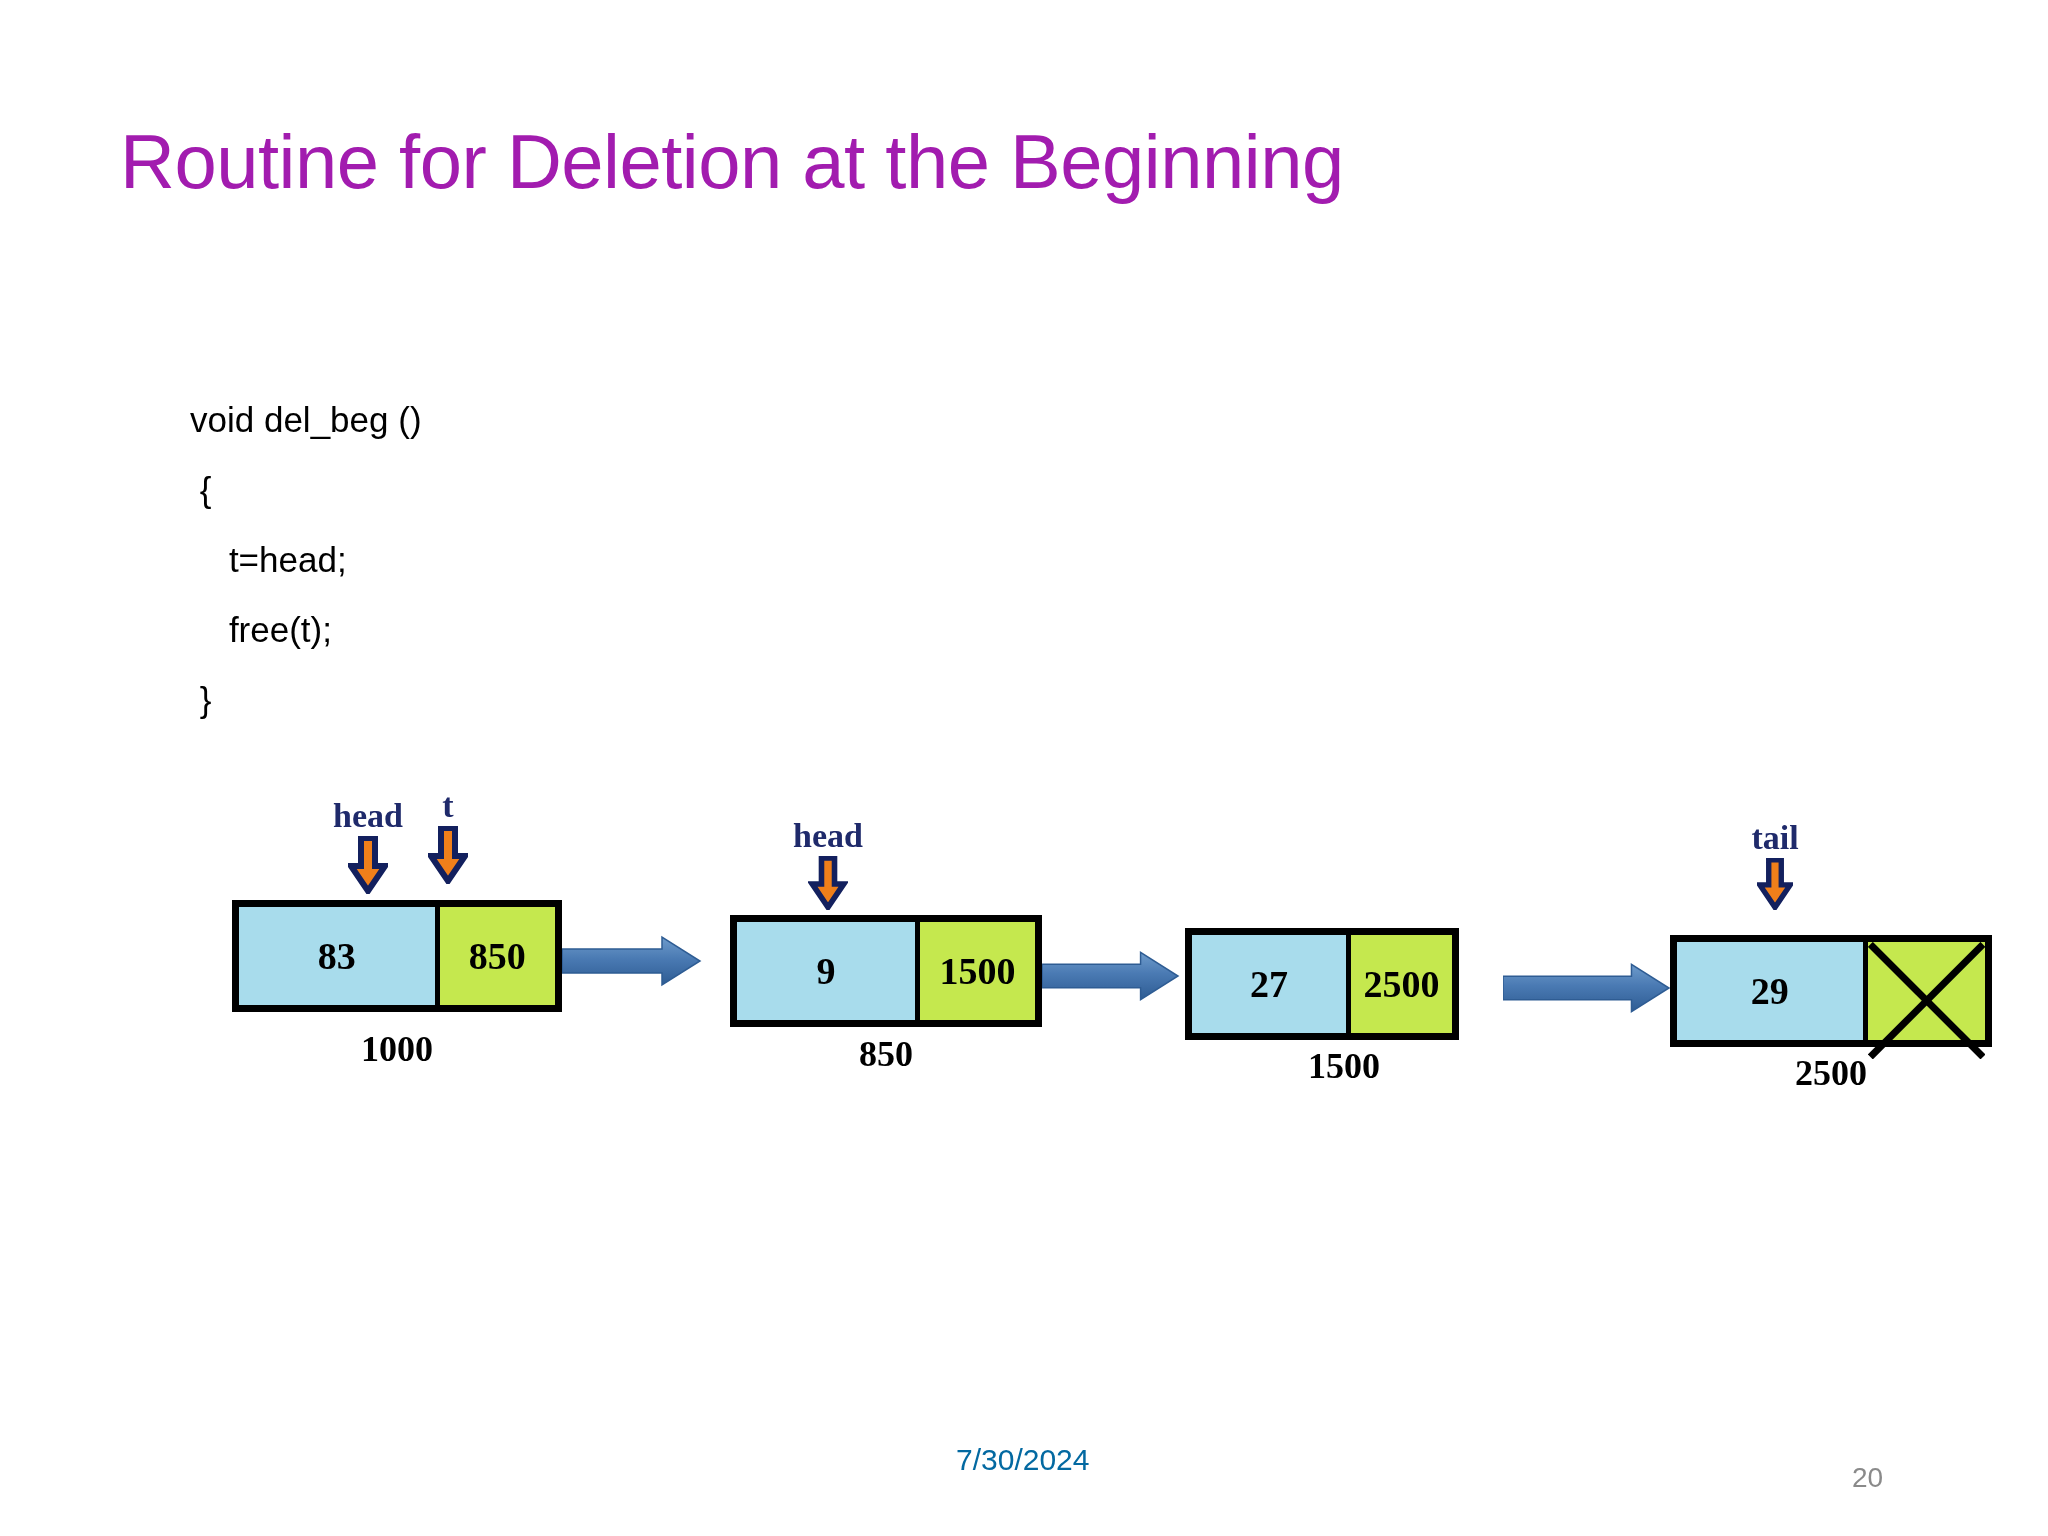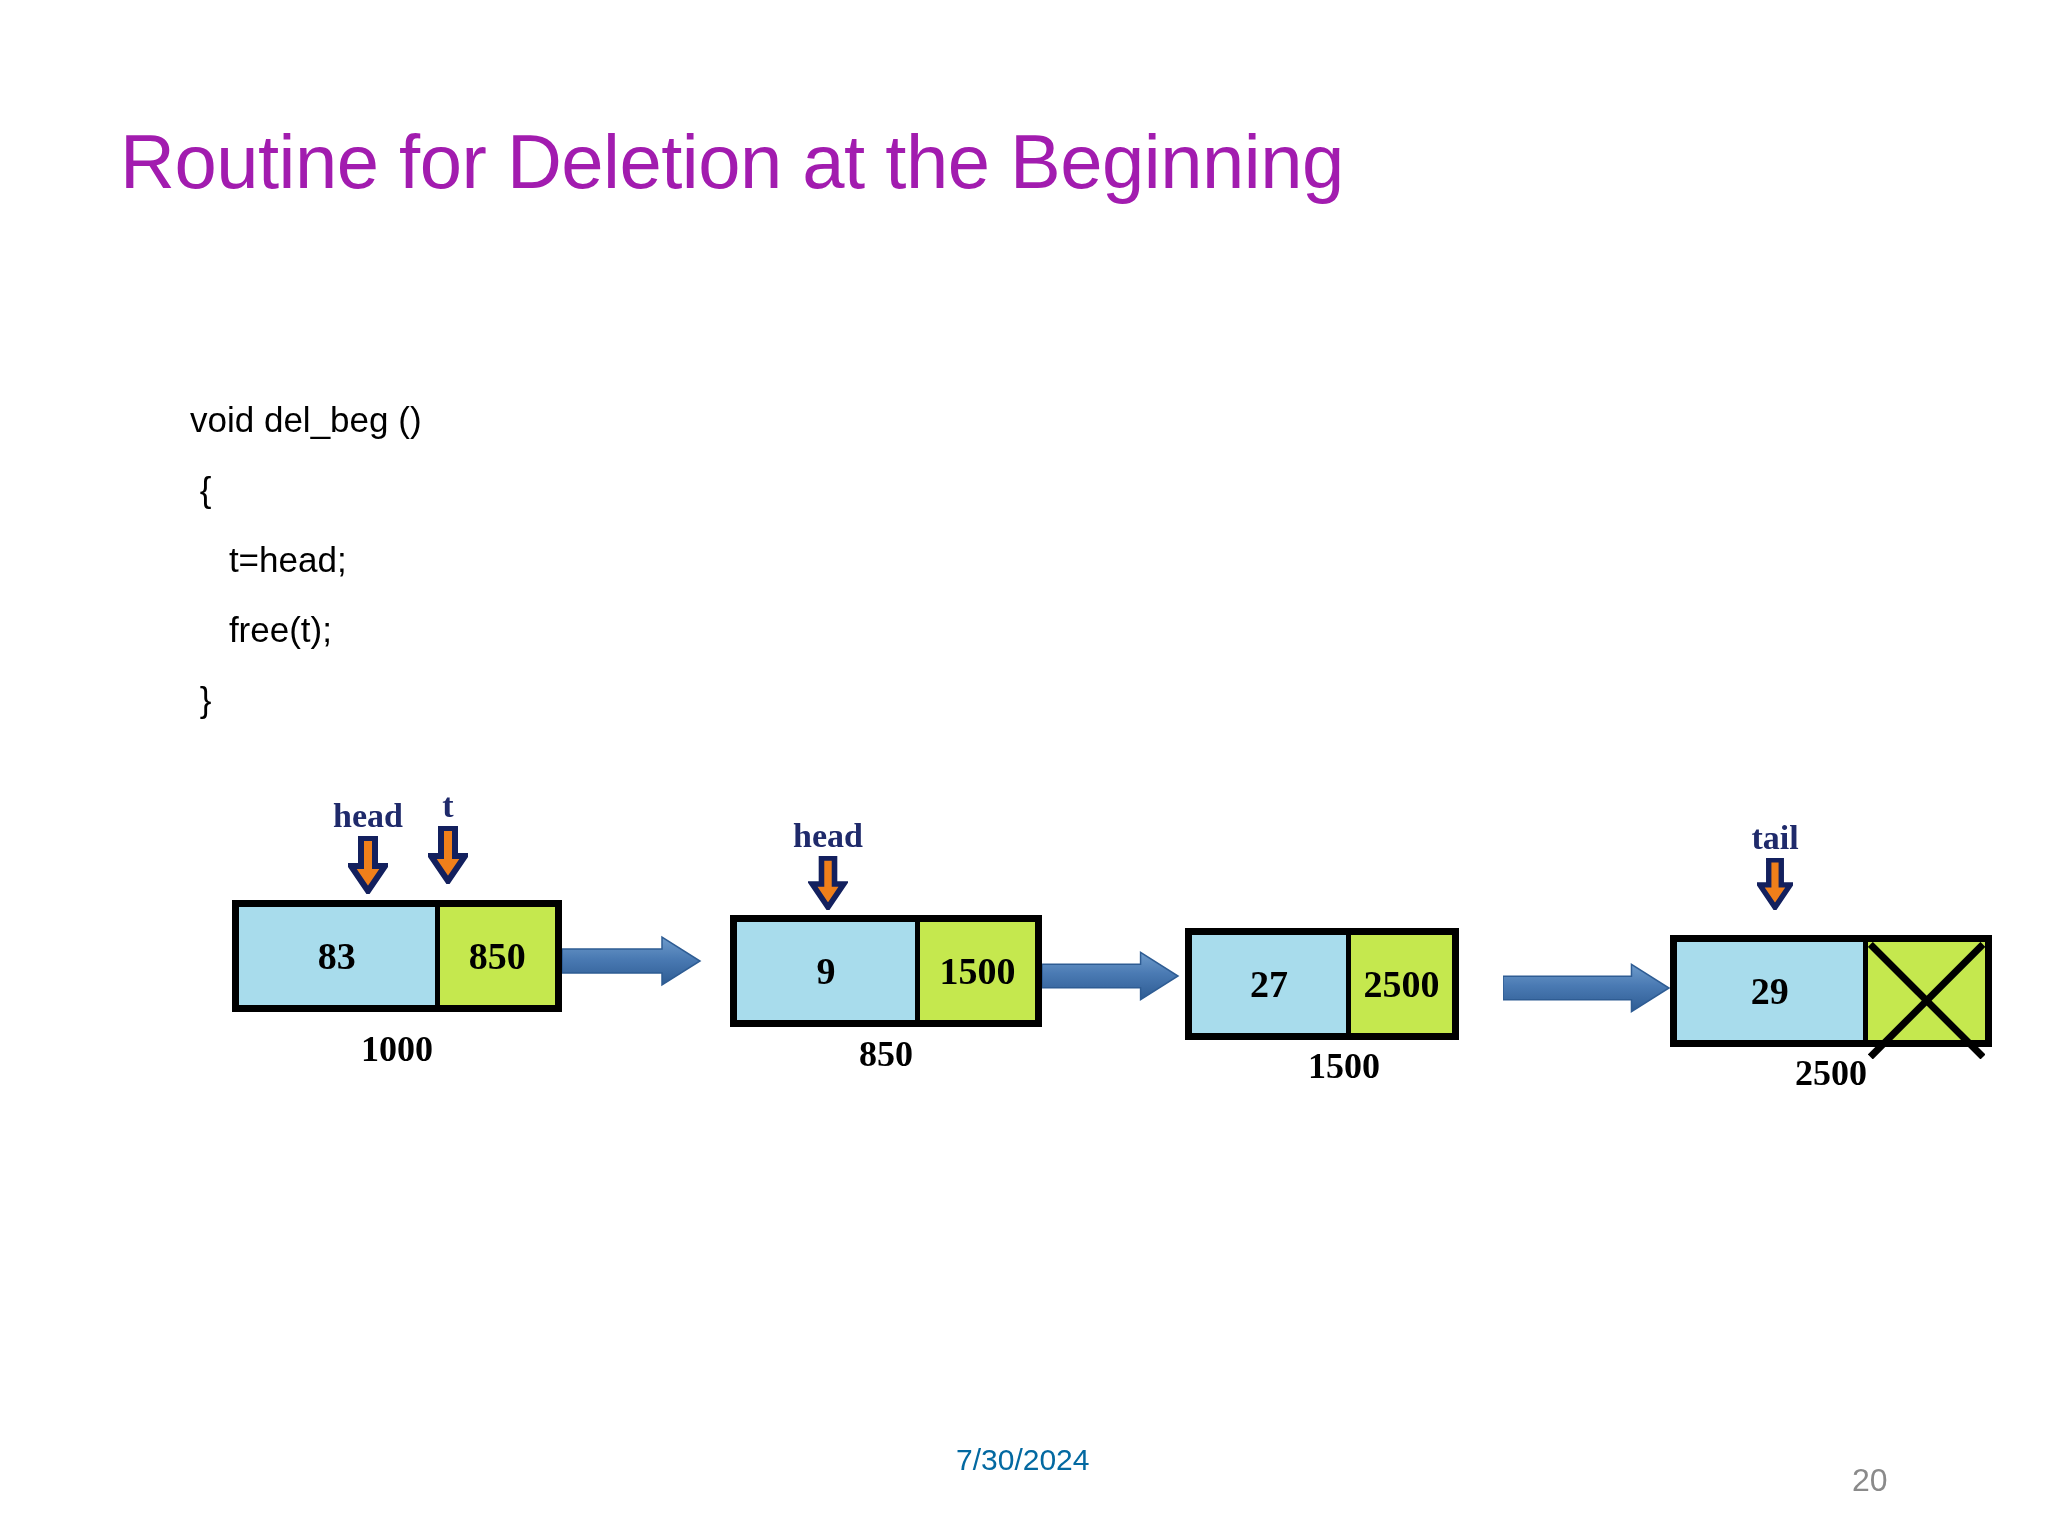--- a/index.html
+++ b/index.html
@@ -124,21 +124,21 @@
     left: 956px;
     top: 1443px;
     font-size: 30px;
     color: #0369a1;
     white-space: nowrap;
   }
   #footer-page {
     position: absolute;
     left: 1852px;
     top: 1462px;
-    font-size: 32px;
+    font-size: 28px;
     color: #8A8A8A;
     white-space: nowrap;
   }
 </style>
 </head>
 <body>
 
 <div id="slide-title">Routine for Deletion at the Beginning</div>
 
 <div id="code-block">

